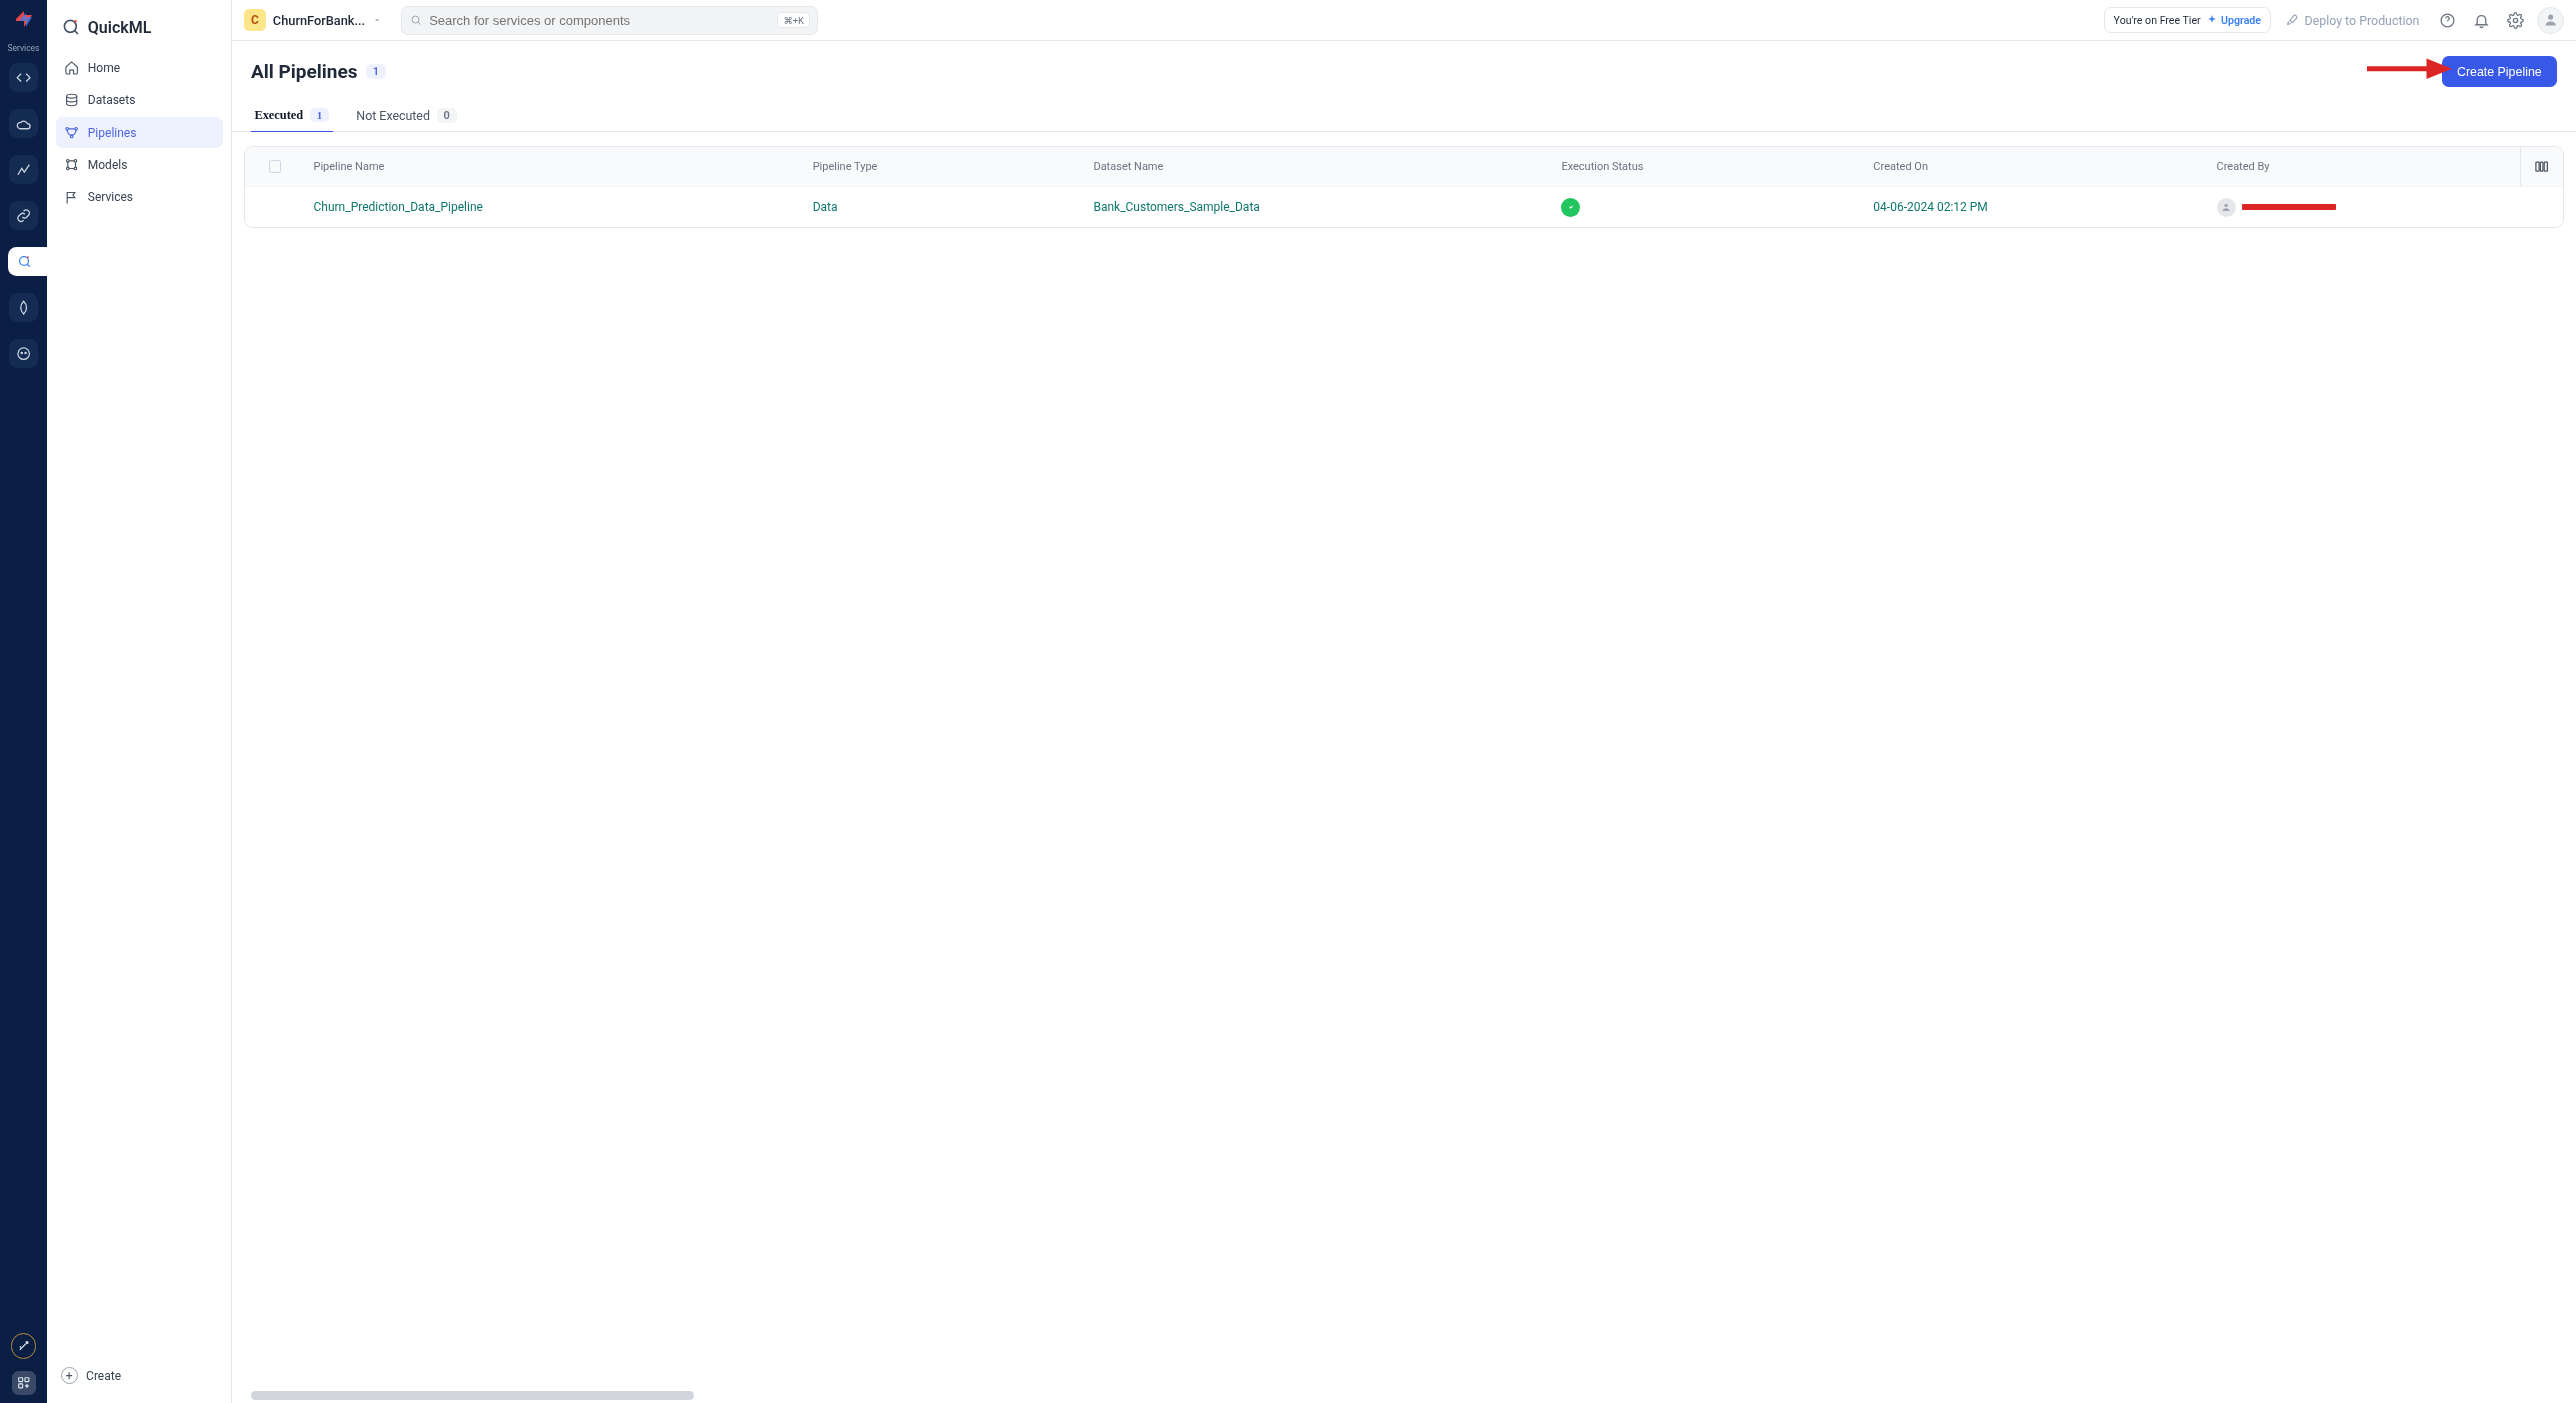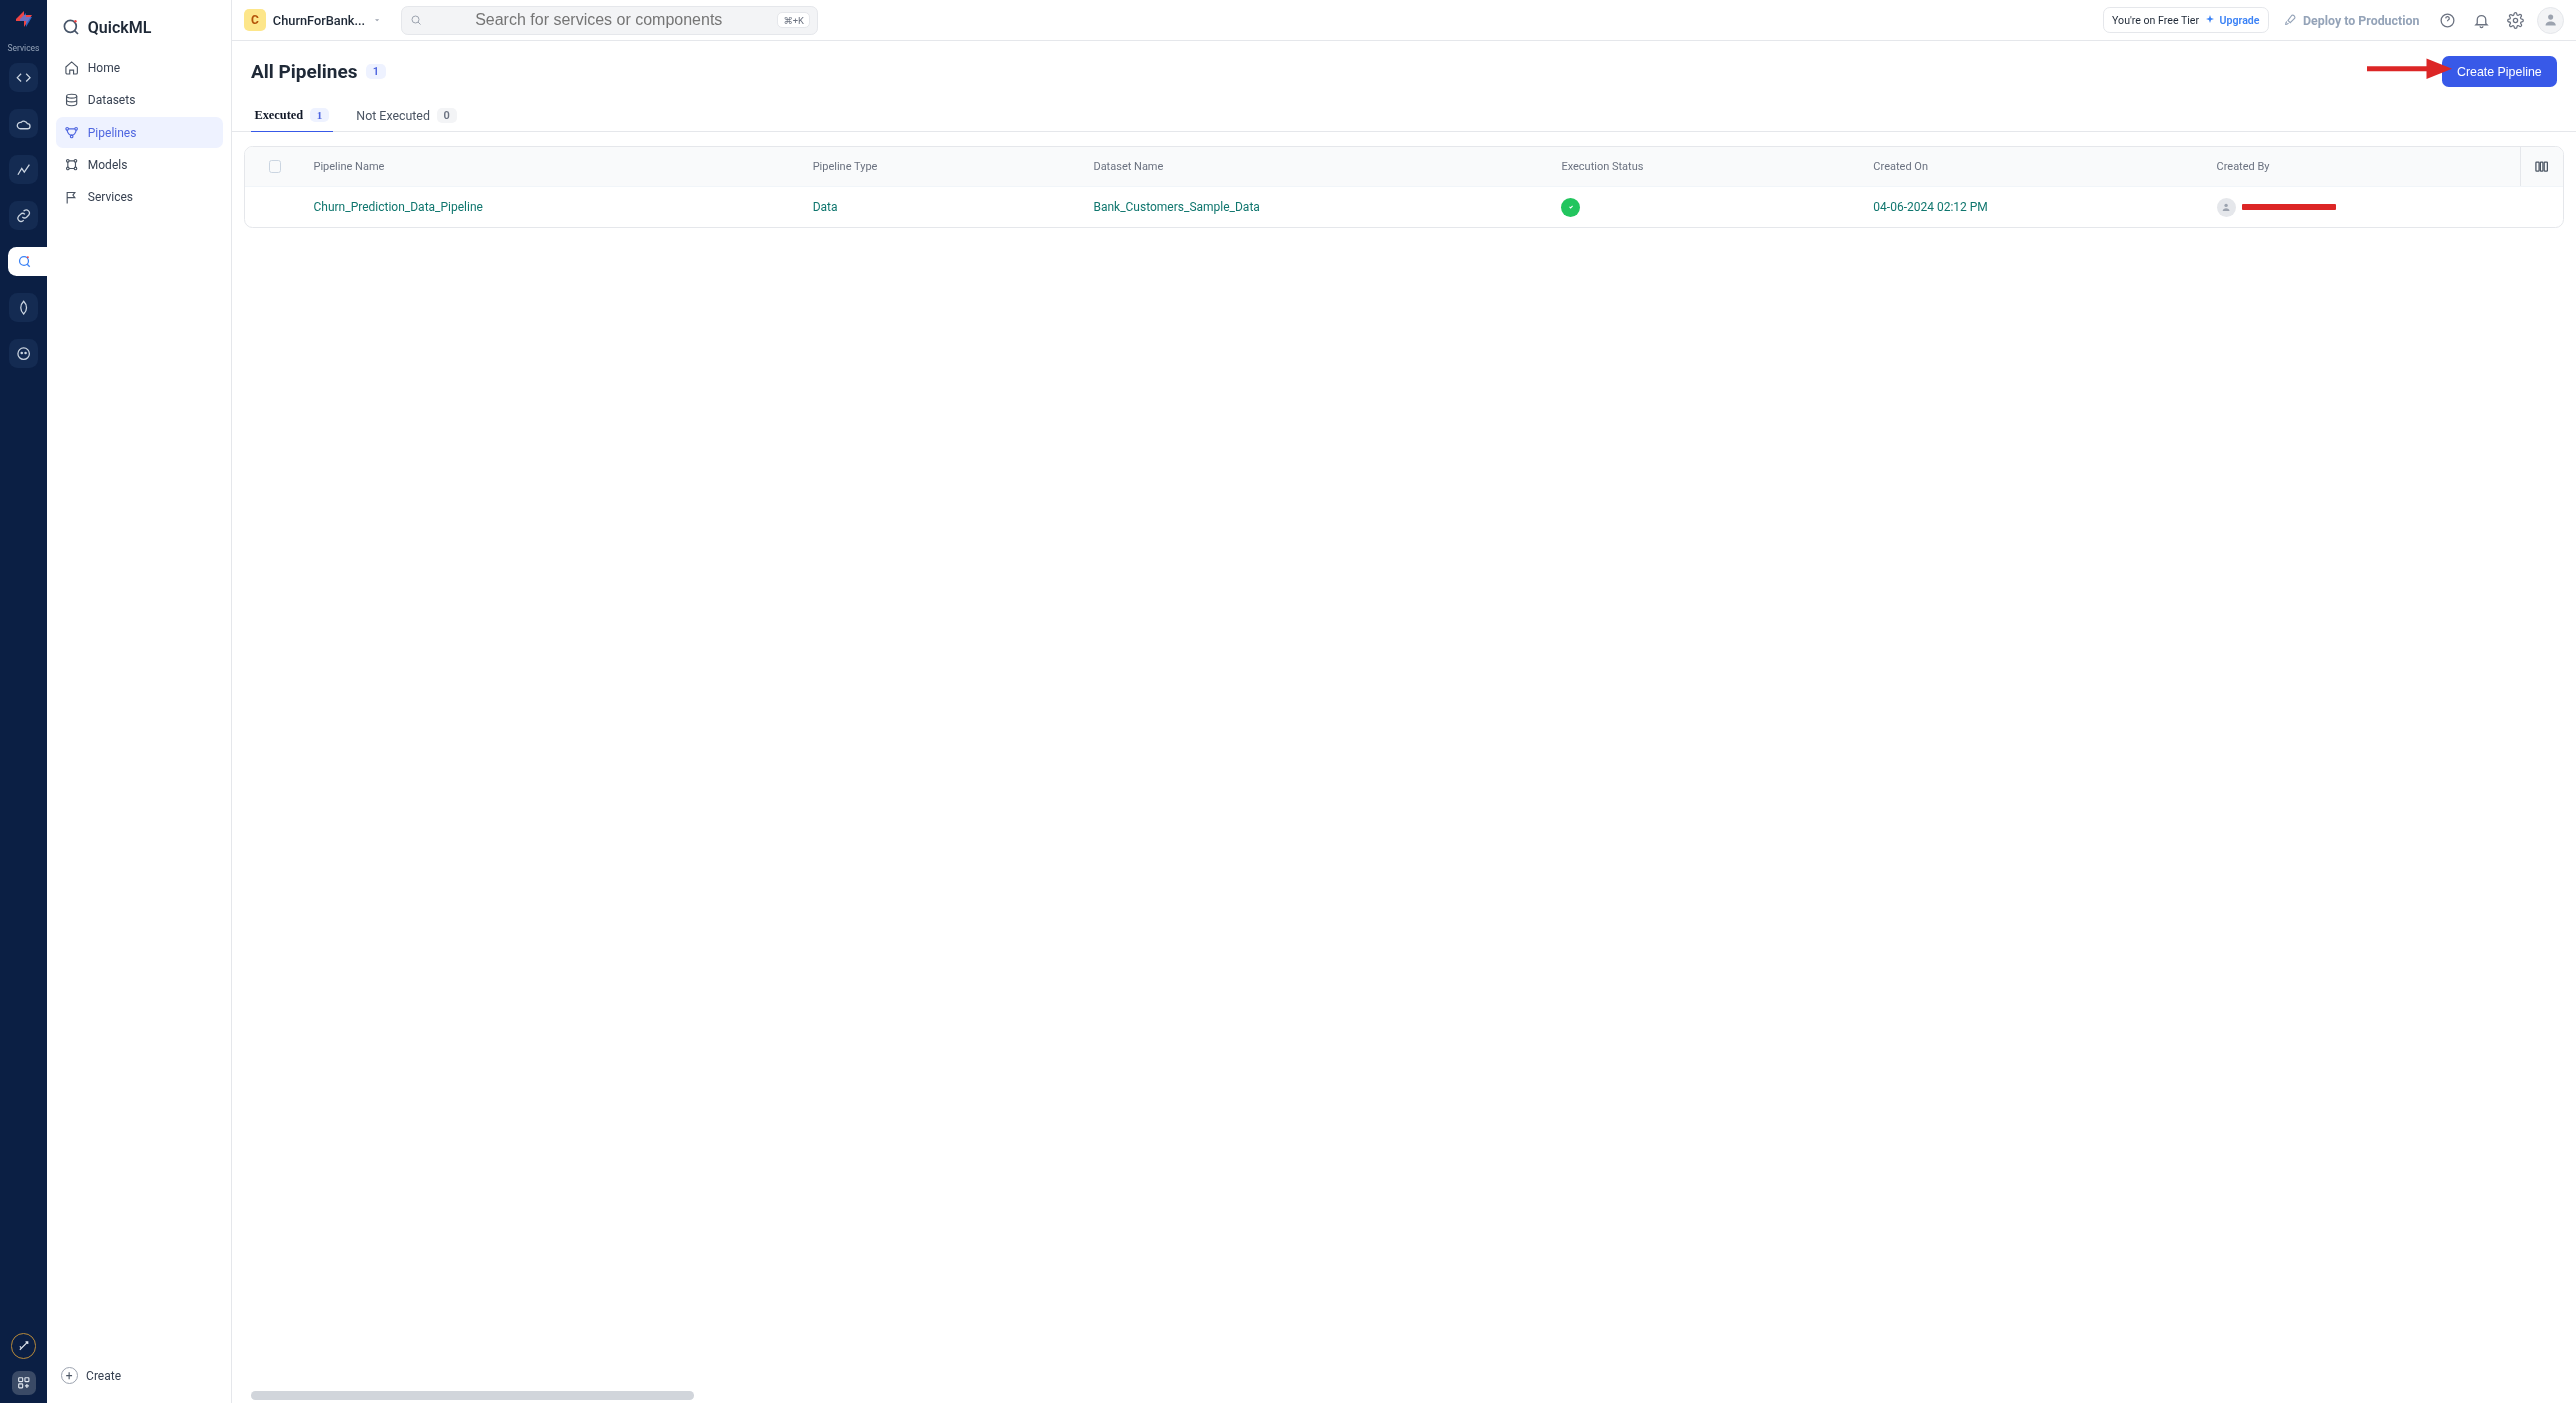--- a/index.html
+++ b/index.html
@@ -138,40 +138,39 @@
     background: #f3f4f6;
     border: 0.9px solid #e5e7eb;
     border-radius: 6.8px;
     display: flex; align-items: center;
     padding: 0 6.8px 0 8.5px;
     color: #9ca3af;
     gap: 6.8px;
   }
   .search input {
     flex: 1; border: none; background: transparent; outline: none;
-    font-size: 16px; color: #374151; margin-left: 46px;
+    font-size: 13px; color: #374151;
   }
   .search .kbd {
     background: #fff; border: 0.9px solid #e5e7eb; border-radius: 5.1px;
     font-size: 9.4px; padding: 1.7px 5.1px; color: #6b7280;
   }
   .topbar-spacer { flex: 1; }
   .tier {
     border: 0.9px solid #e5e7eb; border-radius: 6.8px;
     padding: 5.1px 8.5px;
     font-size: 10.6px;
     display: flex; align-items: center; gap: 5.1px;
   }
   .tier .up { color: #3b82f6; font-weight: 600; display: flex; align-items: center; gap: 3.4px; cursor: pointer; }
   .deploy {
     display: flex; align-items: center; gap: 5.1px;
     color: #94a3b8; font-size: 12.4px;
     cursor: pointer;
     margin: 0 6.8px;
-    font-weight: bold;
   }
   .icon-btn {
     width: 25.6px; height: 25.6px; border-radius: 50%;
     display: flex; align-items: center; justify-content: center;
     color: #6b7280; cursor: pointer;
   }
   .avatar {
     width: 27px; height: 27px; border-radius: 50%;
     border: 1.7px solid #e5e7eb;
     background: #f3f4f6;

